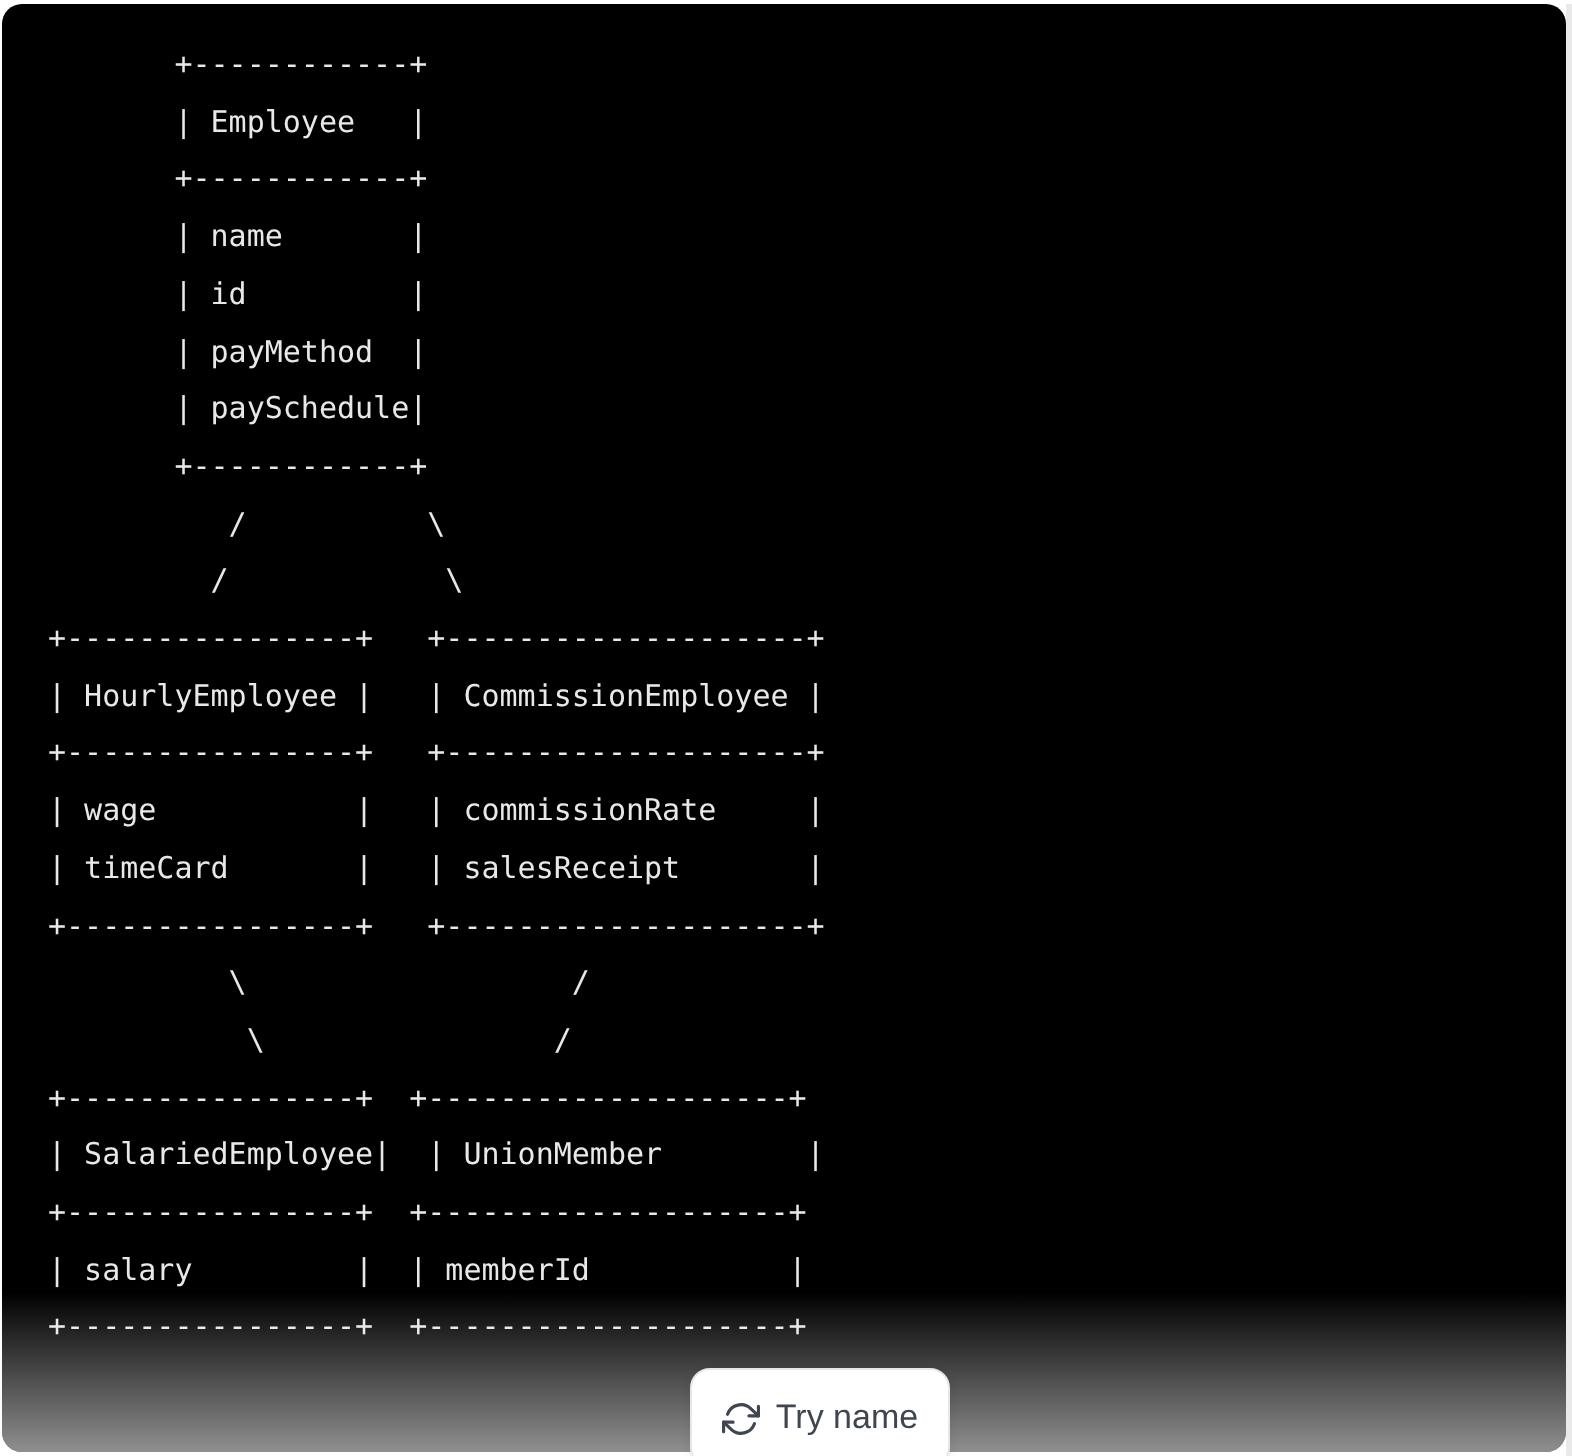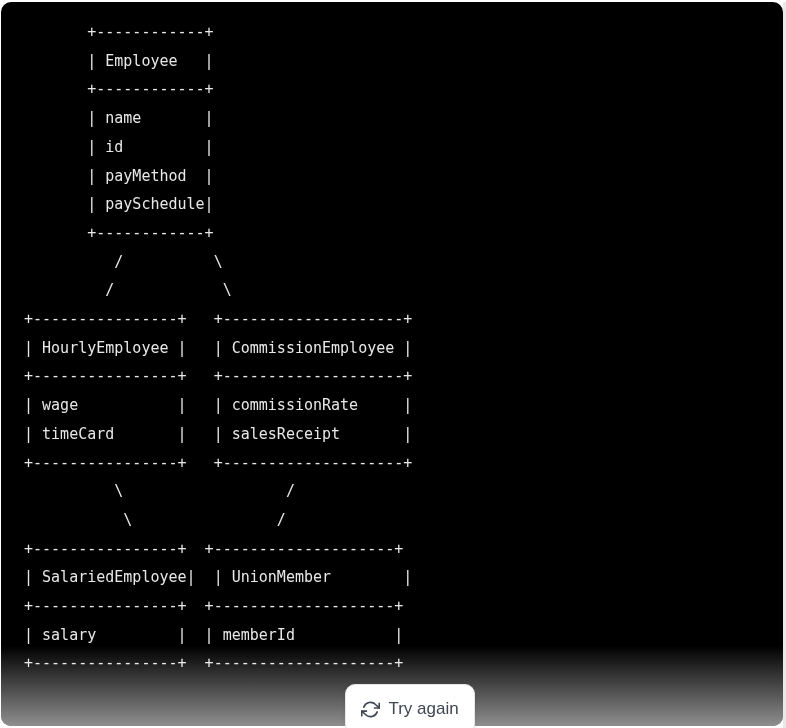--- a/index.html
+++ b/index.html
@@ -122,16 +122,16 @@
   <div class="scroll-strip"></div>
 
   <button class="try-again-btn">
     <span class="icon">
       <svg width="19" height="19" viewBox="0 0 24 24" fill="none" stroke="#3f4651" stroke-width="2" stroke-linecap="round" stroke-linejoin="round">
         <polyline points="23 4 23 10 17 10"></polyline>
         <polyline points="1 20 1 14 7 14"></polyline>
         <path d="M3.51 9a9 9 0 0 1 14.85-3.36L23 10M1 14l4.64 4.36A9 9 0 0 0 20.49 15"></path>
       </svg>
     </span>
-    <span class="label">Try again</span>
+    <span class="label">Try name</span>
   </button>
 
 </div>
 
 </body></html>

